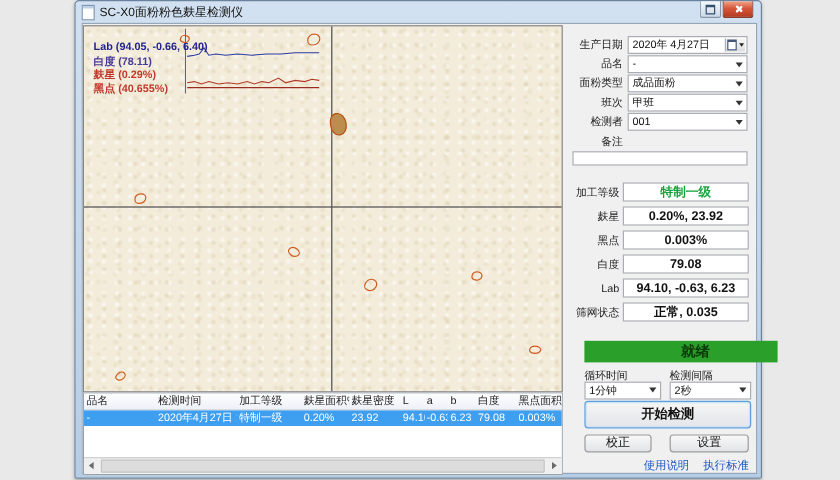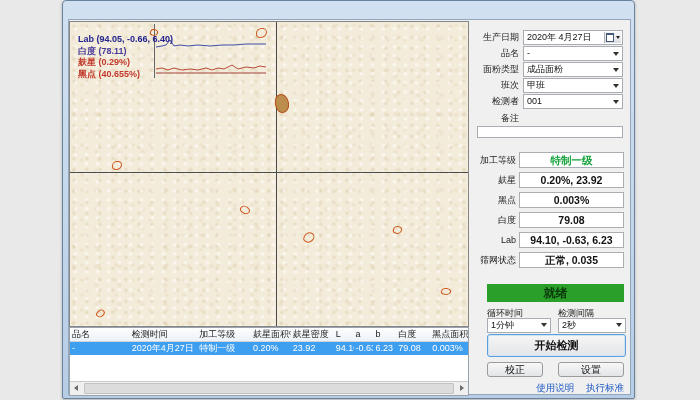--- a/index.html
+++ b/index.html
@@ -76,21 +76,21 @@
            display:flex;align-items:center;justify-content:center;gap:2px;}
   .datebtn .cal{width:6px;height:6px;background:#fff;border:1px solid #44597a;border-top-width:2px;display:block;}
   .datebtn .caret{position:static;border-top-color:#222;border-left-width:2.5px;border-right-width:2.5px;border-top-width:3.5px;}
   #form-rows{position:absolute;left:408px;top:10px;width:146px;}
   #result-rows{position:absolute;left:408px;top:132px;width:147px;}
   .rrow{display:flex;height:16px;margin-bottom:4px;}
   .rlabel{width:39px;text-align:right;padding-right:3px;font-size:9px;color:#222;line-height:16px;flex:0 0 auto;}
   .rbox{flex:1;background:#fff;border:1px solid #aaadb2;text-align:center;font-size:10.5px;
         font-weight:bold;line-height:15px;color:#111;white-space:nowrap;}
   .statusbar{position:absolute;left:418px;top:264px;width:137px;height:18px;background:#2aa02a;
-             text-align:center;font-size:12px;font-weight:bold;color:#0a3a0a;line-height:18px;}
+             text-align:center;font-size:12px;font-weight:bold;color:#0a3a0a;line-height:18px;padding-left:24px;}
   .ctl-label{position:absolute;top:287px;font-size:9px;color:#222;}
   #cycle-label{left:418px;} #interval-label{left:489px;}
   .ctl-combo{position:absolute;top:298px;height:13px;background:#fff;border:1px solid #a9acb2;}
   #cycle-combo{left:418px;width:62px;} #interval-combo{left:489px;width:66px;}
   .ctl-combo .fval{right:11px;}
   .ctl-combo .caret{top:4px;}
   .startbtn{position:absolute;left:418px;top:314px;width:137px;height:21px;
             background:linear-gradient(#f6f6f6,#e4e5e9);border:1px solid #5e9edc;border-radius:3px;
             box-shadow:0 0 0 1px #cde4f5 inset;text-align:center;font-size:11px;font-weight:bold;
             line-height:21px;color:#111;cursor:default;}
@@ -99,20 +99,32 @@
             line-height:14px;color:#111;box-sizing:border-box;}
   #calibrate-btn{left:418px;width:56px;} #settings-btn{left:489px;width:66px;}
   .links{position:absolute;left:408px;top:362px;width:147px;text-align:right;font-size:9.5px;}
   .links span{color:#1b57c2;margin-left:9px;cursor:pointer;}
 </style>
 </head>
 <body>
 
 <div class="stage">
   <div class="window">
+    <div class="titlebar">
+      <span class="app-icon"></span>
+      <span class="title">SC-X0面粉粉色麸星检测仪</span>
+      <div class="winbtns">
+        <div class="btn-max">
+          <span class="maxglyph"></span>
+        </div>
+        <div class="btn-close">
+          <span class="xglyph"></span>
+        </div>
+      </div>
+    </div>
 
     <div class="content">
 
       <div class="viewer">
         <svg class="minichart" id="minichart" width="114" height="58" viewBox="0 0 114 58">
             <line x1="0.5" y1="2" x2="0.5" y2="56" stroke="#666666" stroke-width="1"></line>
             <polyline points="2,25 8,24 12,23 16,18 20,24 26,23 34,24 44,23 56,24 68,23 80,23 92,22 104,22 112,22" fill="none" stroke="#2b3a9e" stroke-width="0.9"></polyline>
             <polyline points="2,47 8,46 14,48 20,46 28,48 36,47 44,48 52,46 58,48 64,46 70,47 78,43 84,47 92,45 100,46 106,44 112,45" fill="none" stroke="#b23828" stroke-width="0.9"></polyline>
             <polyline points="2,51 112,51" fill="none" stroke="#9a2a1e" stroke-width="0.9"></polyline>
           </svg>

